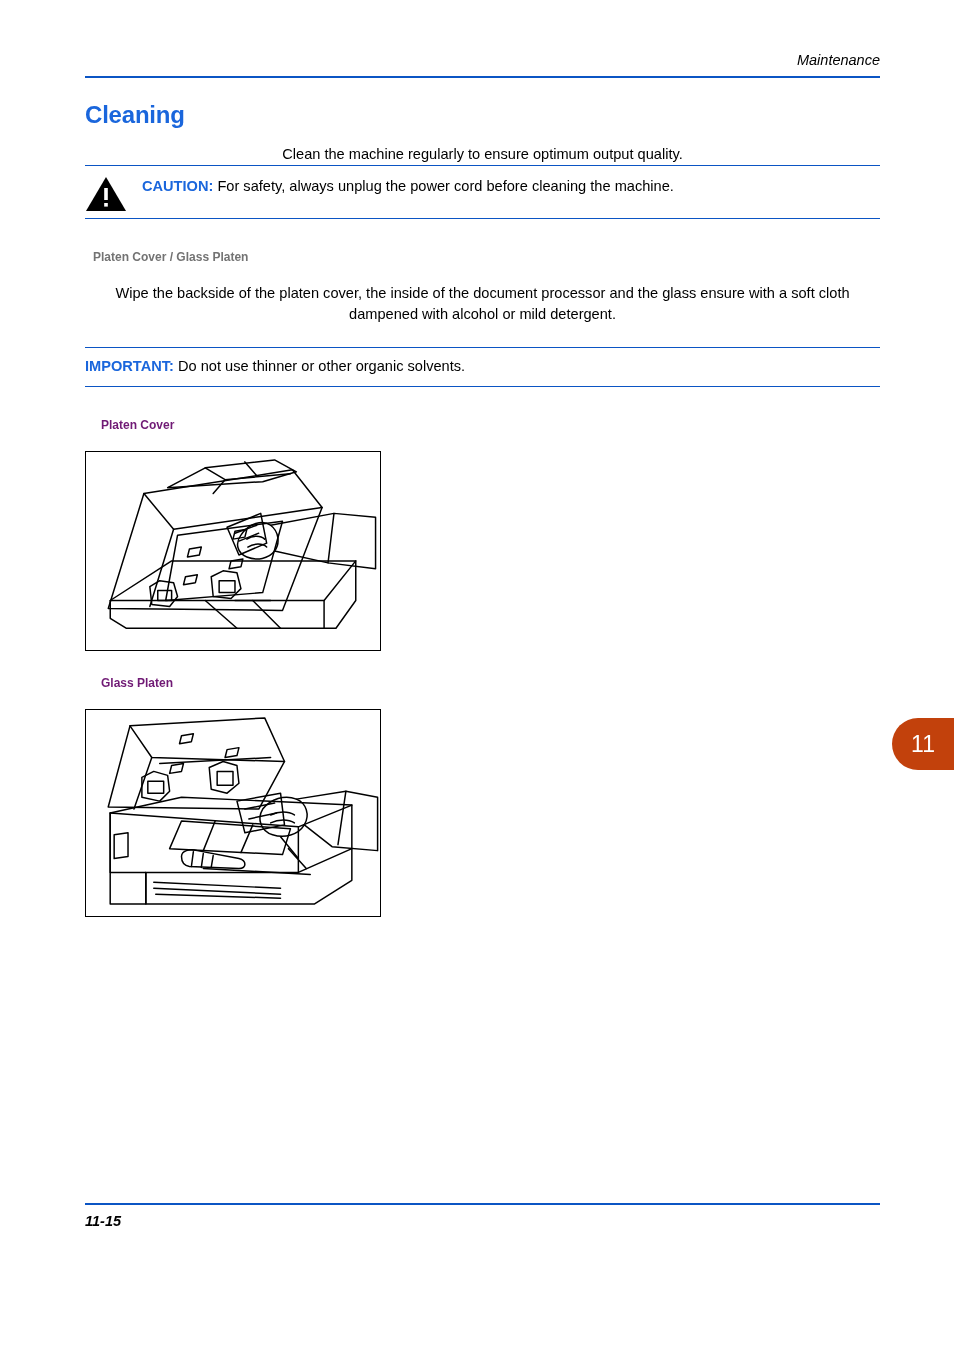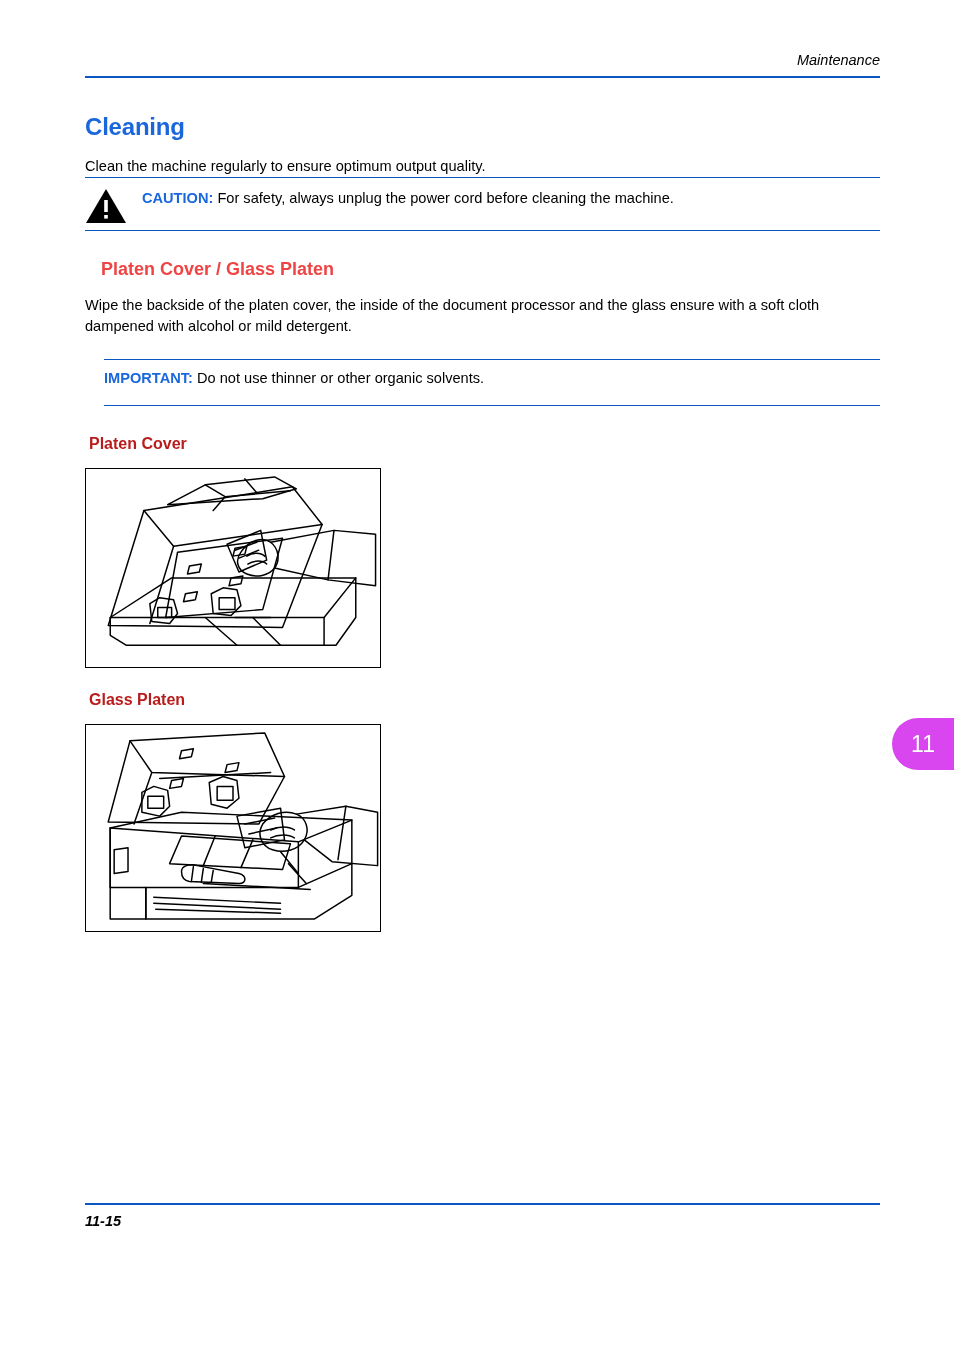--- a/index.html
+++ b/index.html
@@ -41,38 +41,39 @@
     top: 76px;
     width: 795px;
     height: 2px;
     background: #0b55c4;
   }
 
   
   .content {
     position: absolute;
     left: 85px;
-    top: 112px;
+    top: 100px;
     width: 795px;
   }
 
   h1.section-title {
     margin: 0;
     font-size: 24px;
     line-height: 30px;
     font-weight: bold;
     color: #1a66dc;
     letter-spacing: -0.2px;
   }
 
   p.body-text {
     margin: 14px 0 0 0;
     font-size: 14.6px;
     line-height: 21px;
     color: #000;
+    text-align: center;
   }
 
   
   .admon {
     position: relative;
     border-top: 1.4px solid #0b55c4;
     border-bottom: 1.4px solid #0b55c4;
     padding: 10px 0 12px 0;
     min-height: 30px;
   }
@@ -90,51 +91,51 @@
     line-height: 21px;
     color: #000;
   }
   .admon-label {
     font-weight: bold;
     color: #1a66dc;
   }
 
   
   h2.sub-title {
-    margin: 26px 0 0 16px;
-    font-size: 18px;
+    margin: 26px 0 0 8px;
+    font-size: 12px;
     line-height: 24px;
     font-weight: bold;
-    color: #ef4444;
+    color: #737373;
   }
   h3.blue-sub {
-    margin: 4px;
-    font-size: 16px;
+    margin: 16px;
+    font-size: 12px;
     line-height: 20px;
     font-weight: bold;
-    color: #b91c1c;
+    color: #701a75;
   }
 
   
   .figure-box {
     box-sizing: border-box;
     border: 1.6px solid #000;
     background: #ffffff;
     overflow: hidden;
   }
   .figure-box svg { display: block; width: 100%; height: 100%; }
 
   
   .chapter-tab {
     position: absolute;
     left: 892px;
     top: 718px;
     width: 62px;
     height: 52px;
-    background: #d946ef;
+    background: #c2410c;
     border-radius: 26px 0 0 26px;
     color: #ffffff;
     font-size: 23px;
     line-height: 52px;
     text-align: center;
     font-weight: normal;
   }
 
   
   .footer-rule {
@@ -183,21 +184,21 @@
       <div class="admon-text">
         <span class="admon-label">CAUTION:</span>
         <span>For safety, always unplug the power cord before cleaning the machine.</span>
       </div>
     </div>
 
     <h2 class="sub-title">Platen Cover / Glass Platen</h2>
 
     <p class="body-text">Wipe the backside of the platen cover, the inside of the document processor and the glass ensure with a soft cloth dampened with alcohol or mild detergent.</p>
 
-    <div class="admon" style="margin-top:22px; padding:8px 0 16px 0; min-height:0;margin-left:19px;">
+    <div class="admon" style="margin-top:22px; padding:8px 0 9px 0; min-height:0;">
       <div class="admon-text">
         <span class="admon-label">IMPORTANT:</span>
         <span>Do not use thinner or other organic solvents.</span>
       </div>
     </div>
 
     <h3 class="blue-sub" style="margin-top:28px;">Platen Cover</h3>
 
     <div class="figure-box" style="margin-top:14px; width:296px; height:200px;">
       <svg viewBox="0 0 296 200" xmlns="http://www.w3.org/2000/svg">

